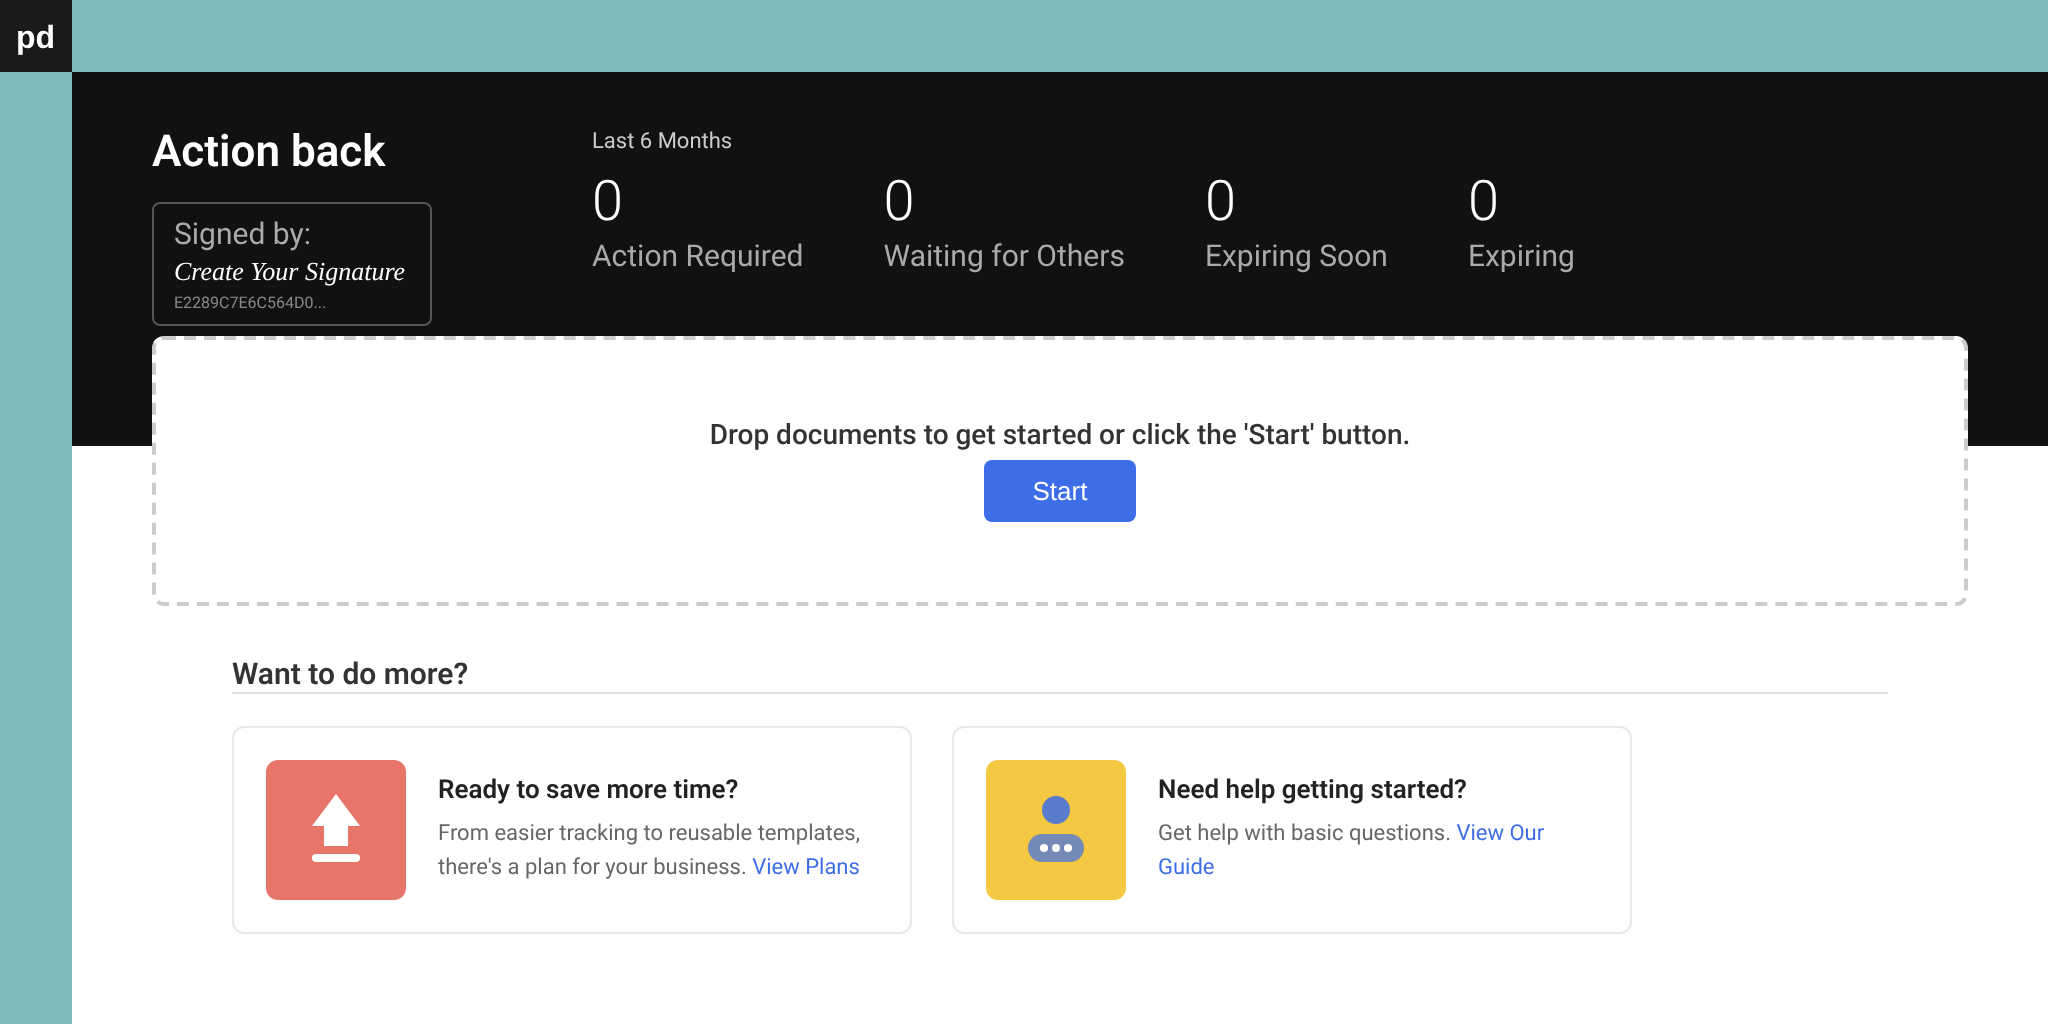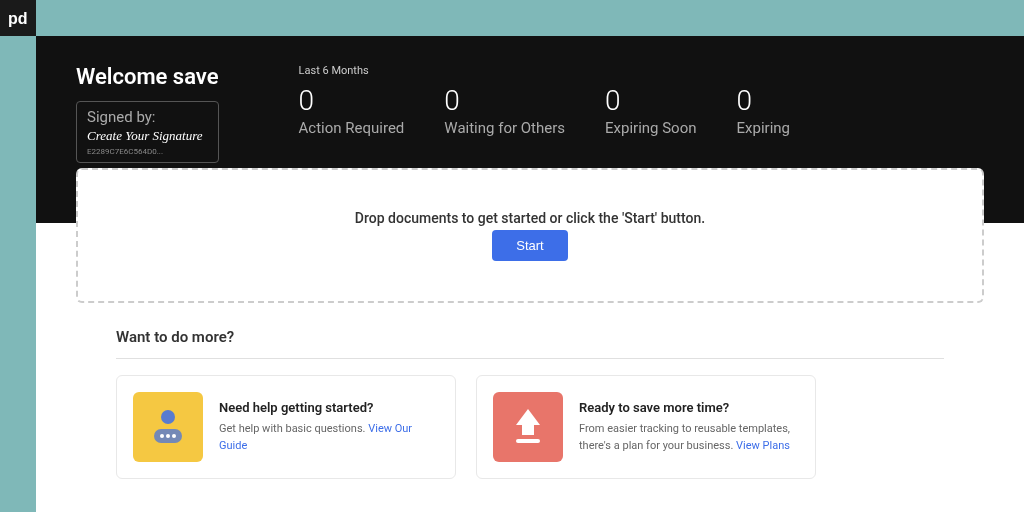--- a/index.html
+++ b/index.html
@@ -173,21 +173,21 @@
     
     .more-section {
       margin-top: 105px;
       padding: 0 40px;
     }
 
     .more-title {
       color: #333333;
       font-size: 15px;
       font-weight: 600;
-      padding-bottom: 12px;
+      padding-bottom: 0;
       border-bottom: 1px solid #e0e0e0;
       margin-bottom: 16px;
     }
 
     .cards-row {
       display: flex;
       gap: 20px;
     }
 
     .feature-card {
@@ -269,21 +269,21 @@
     <text x="1" y="17" font-size="16" fill="white" font-family="Arial, sans-serif" font-weight="bold">pd</text>
   </svg>
 </div>
 
 <div class="main-wrapper">
 
   <div class="header-section">
     <div class="header-top">
 
       <div class="welcome-block">
-        <h1 class="welcome-title">Welcome save</h1>
+        <h1 class="welcome-title">Action back</h1>
         <div class="signature-card">
           <div class="signed-by-label">Signed by:</div>
           <div class="signature-text">Create Your Signature</div>
           <div class="signature-hash">E2289C7E6C564D0...</div>
         </div>
       </div>
 
       <div class="stats-block">
         <div class="last-period-label">Last 6 Months</div>
         <div class="stats-row">
@@ -316,54 +316,54 @@
         <p class="drop-zone-text">Drop documents to get started or click the 'Start' button.</p>
         <button class="start-button">Start</button>
       </div>
     </div>
 
     <div class="more-section">
       <div class="more-title">Want to do more?</div>
       <div class="cards-row">
 
         <div class="feature-card">
+          <div class="card-icon-box salmon">
+            <svg class="upload-icon-svg" viewBox="0 0 40 44">
+
+              <polygon points="20,4 8,20 14,20 14,30 26,30 26,20 32,20" fill="#ffffff"></polygon>
+
+              <rect x="8" y="34" width="24" height="4" rx="2" fill="#ffffff"></rect>
+            </svg>
+          </div>
+          <div class="card-content">
+            <div class="card-title">Ready to save more time?</div>
+            <p class="card-desc">
+              From easier tracking to reusable templates, there's a plan for your business. <a class="card-link" href="#">View Plans</a>
+            </p>
+          </div>
+        </div>
+
+        <div class="feature-card">
           <div class="card-icon-box yellow">
             <svg class="help-icon-svg" viewBox="0 0 44 44">
 
               <circle cx="22" cy="12" r="7" fill="#3d6ee8" opacity="0.85"></circle>
 
               <rect x="8" y="24" width="28" height="14" rx="7" fill="#3d6ee8" opacity="0.7"></rect>
               <circle cx="16" cy="31" r="2" fill="white"></circle>
               <circle cx="22" cy="31" r="2" fill="white"></circle>
               <circle cx="28" cy="31" r="2" fill="white"></circle>
             </svg>
           </div>
           <div class="card-content">
             <div class="card-title">Need help getting started?</div>
             <p class="card-desc">
               Get help with basic questions. <a class="card-link" href="#">View Our Guide</a>
             </p>
           </div>
         </div>
 
-        <div class="feature-card">
-          <div class="card-icon-box salmon">
-            <svg class="upload-icon-svg" viewBox="0 0 40 44">
-
-              <polygon points="20,4 8,20 14,20 14,30 26,30 26,20 32,20" fill="#ffffff"></polygon>
-
-              <rect x="8" y="34" width="24" height="4" rx="2" fill="#ffffff"></rect>
-            </svg>
-          </div>
-          <div class="card-content">
-            <div class="card-title">Ready to save more time?</div>
-            <p class="card-desc">
-              From easier tracking to reusable templates, there's a plan for your business. <a class="card-link" href="#">View Plans</a>
-            </p>
-          </div>
-        </div>
-
       </div>
     </div>
 
   </div>
 
 </div>
 
 </body></html>

